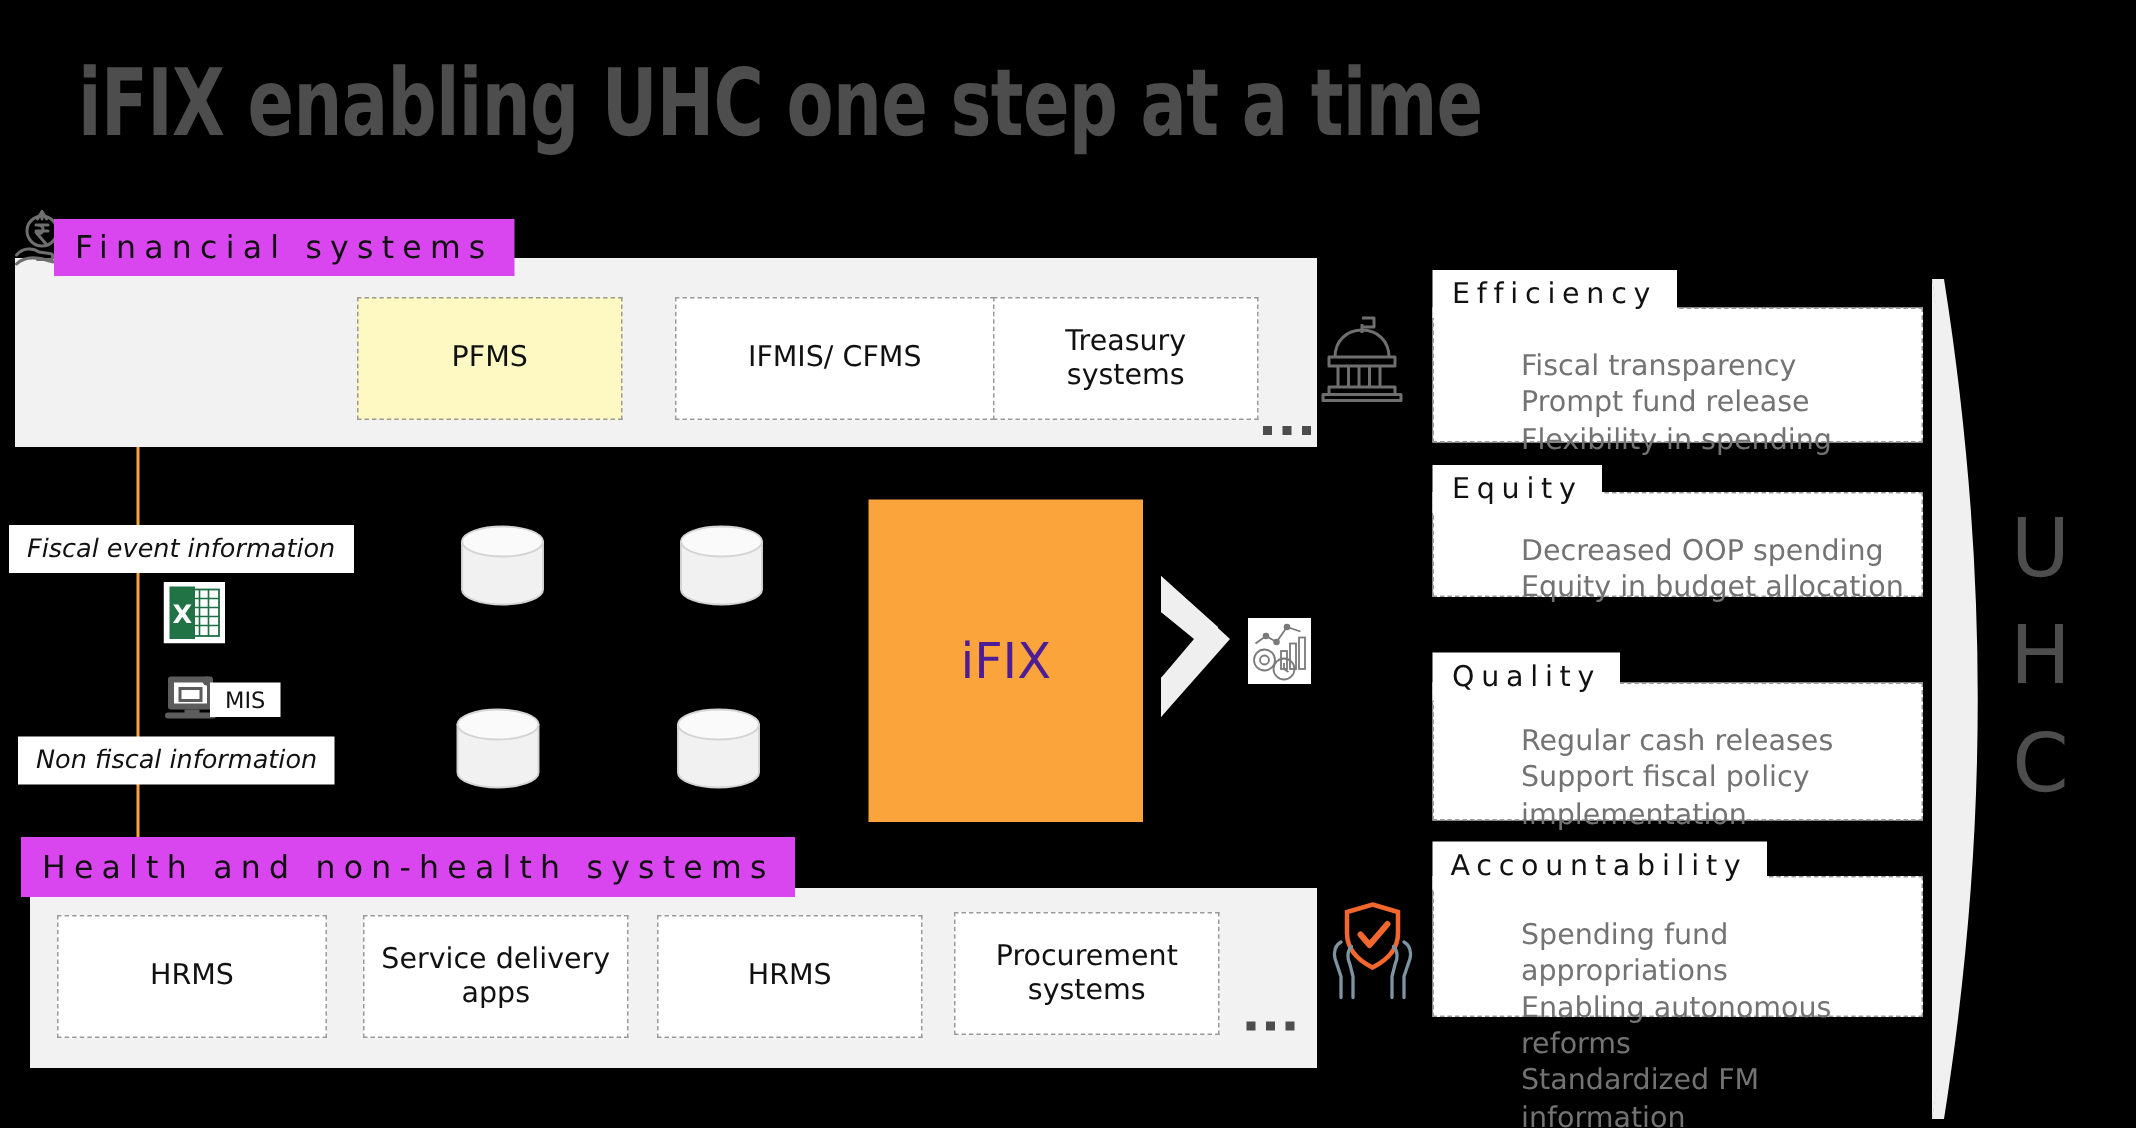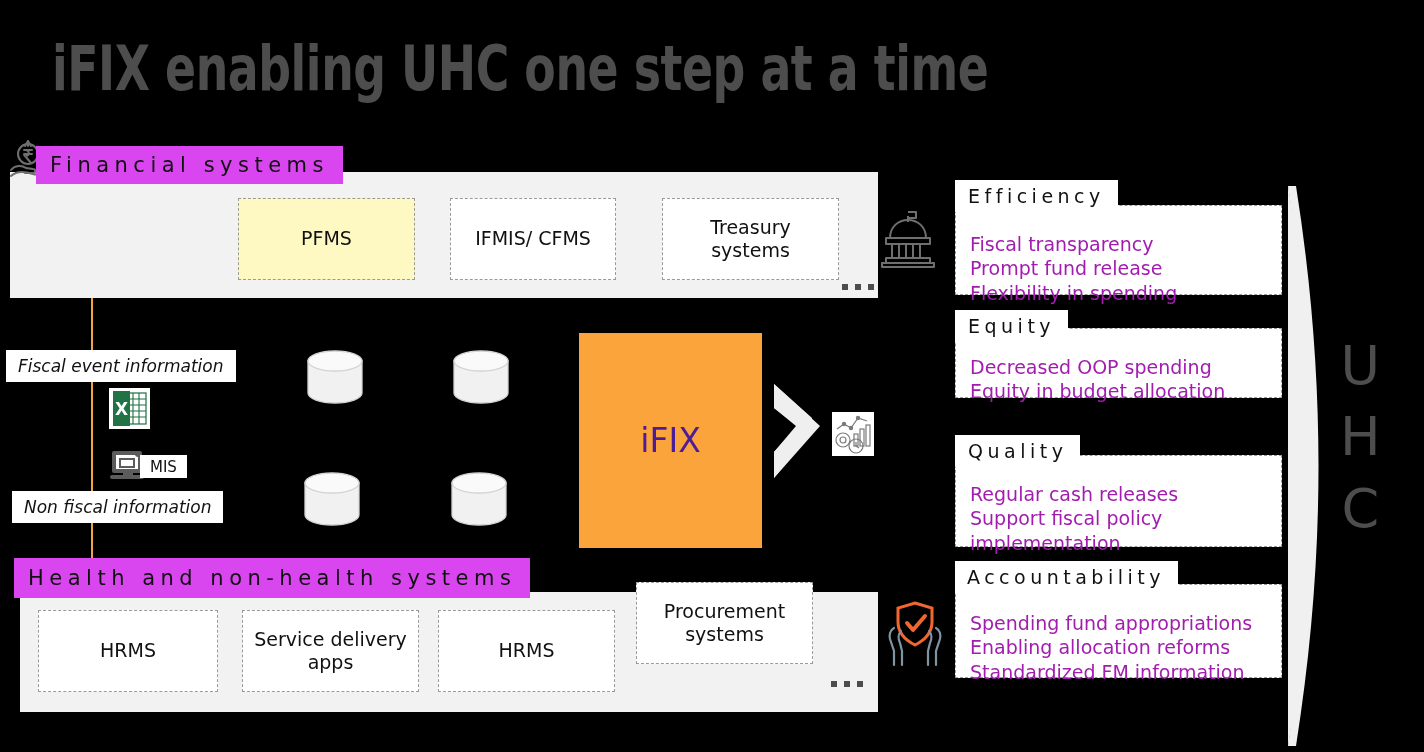--- a/index.html
+++ b/index.html
@@ -108,24 +108,25 @@
   .icon-box { position: absolute; }
 
   
   .outcome-card {
     position: absolute;
     border: 1px dashed #9a9a9a;
     background: #ffffff;
     left: 955px; width: 327px;
   }
   .outcome-body {
-    color: #a21caf;
+    color: #737373;
     font-size: 19px;
     line-height: 1.28;
     padding: 26px 0 10px 14px;
+    margin-left: 44px;
   }
   .outcome-head {
     position: absolute;
     background: #ffffff;
     color: #111;
     font-size: 19px;
     letter-spacing: 4.5px;
     line-height: 1;
     display: flex; align-items: center;
     padding: 0 13px;
@@ -169,21 +170,21 @@
         <path d="M16 12 h8 M16 16 h8 M17 12 c5 0 5 6 0 6 l6 7"></path>
         <path d="M3 32 c4 -5 11 -5 15 -2 l7 1 c3 0 3 4 0 4 l-8 0"></path>
         <path d="M3 38 c6 -6 16 -4 22 -2 c6 2 11 -2 14 -6"></path>
       </g>
     </svg>
   </div>
 
   <div class="group-label" id="fin-label">Financial systems</div>
 
   <div class="sysbox highlight" style="left:238px; top:198px; width:177px; height:82px;">PFMS</div>
-  <div class="sysbox" style="left:450px; top:198px; width:166px; height:82px;">IFMIS/ CFMS</div>
+  <div class="sysbox" style="left:450px; top:198px; width:213px; height:82px;">IFMIS/ CFMS</div>
   <div class="sysbox" style="left:662px; top:198px; width:177px; height:82px;">Treasury systems</div>
 
   <div class="dots" style="left:842px; top:284px;">
     <i></i>
       <i></i>
       <i></i>
   </div>
 
   <div id="orange-line"></div>
 
@@ -285,21 +286,21 @@
     </svg>
   </div>
 
   <div class="group-panel" id="health-panel"></div>
 
   <div class="group-label" id="health-label">Health and non-health systems</div>
 
   <div class="sysbox" style="left:38px; top:610px; width:180px; height:82px;">HRMS</div>
   <div class="sysbox" style="left:242px; top:610px; width:177px; height:82px;">Service delivery apps</div>
   <div class="sysbox" style="left:438px; top:610px; width:177px; height:82px;">HRMS</div>
-  <div class="sysbox" style="left:636px; top:582px; width:177px; height:82px;">Procurement systems</div>
+  <div class="sysbox" style="left:636px; top:608px; width:177px; height:82px;">Procurement systems</div>
 
   <div class="dots" style="left:831px; top:681px;">
     <i></i>
       <i></i>
       <i></i>
   </div>
 
   <div class="icon-box" style="left:884px; top:598px; width:62px; height:72px;">
     <svg width="62" height="72" viewBox="0 0 62 72">
       <path d="M31 5 L48 10 v14 c0 12 -9 19 -17 23 c-8 -4 -17 -11 -17 -23 V10 Z" fill="none" stroke="#f2672e" stroke-width="3"></path>
@@ -335,21 +336,21 @@
       <div>Regular cash releases</div>
       <div>Support fiscal policy</div>
       <div>implementation</div>
     </div>
   </div>
   <div class="outcome-head" id="head-qly">Quality</div>
 
   <div class="outcome-card" id="card-acc">
     <div class="outcome-body">
       <div>Spending fund appropriations</div>
-      <div>Enabling allocation reforms</div>
+      <div>Enabling autonomous reforms</div>
       <div>Standardized FM information</div>
     </div>
   </div>
   <div class="outcome-head" id="head-acc">Accountability</div>
 
   <div id="uhc-wedge">
     <svg width="46" height="560" viewBox="0 0 46 560" preserveAspectRatio="none">
       <path d="M2 0 C 30 190, 30 370, 2 560 L10 560 C 40 370, 40 190, 10 0 Z" fill="#f0f0f0"></path>
       <path d="M2 0 C 34 200, 34 360, 2 560 L2 0 Z" fill="#f0f0f0"></path>
       <path d="M2 0 C 36 210, 36 350, 2 560 Z" fill="#f0f0f0"></path>

